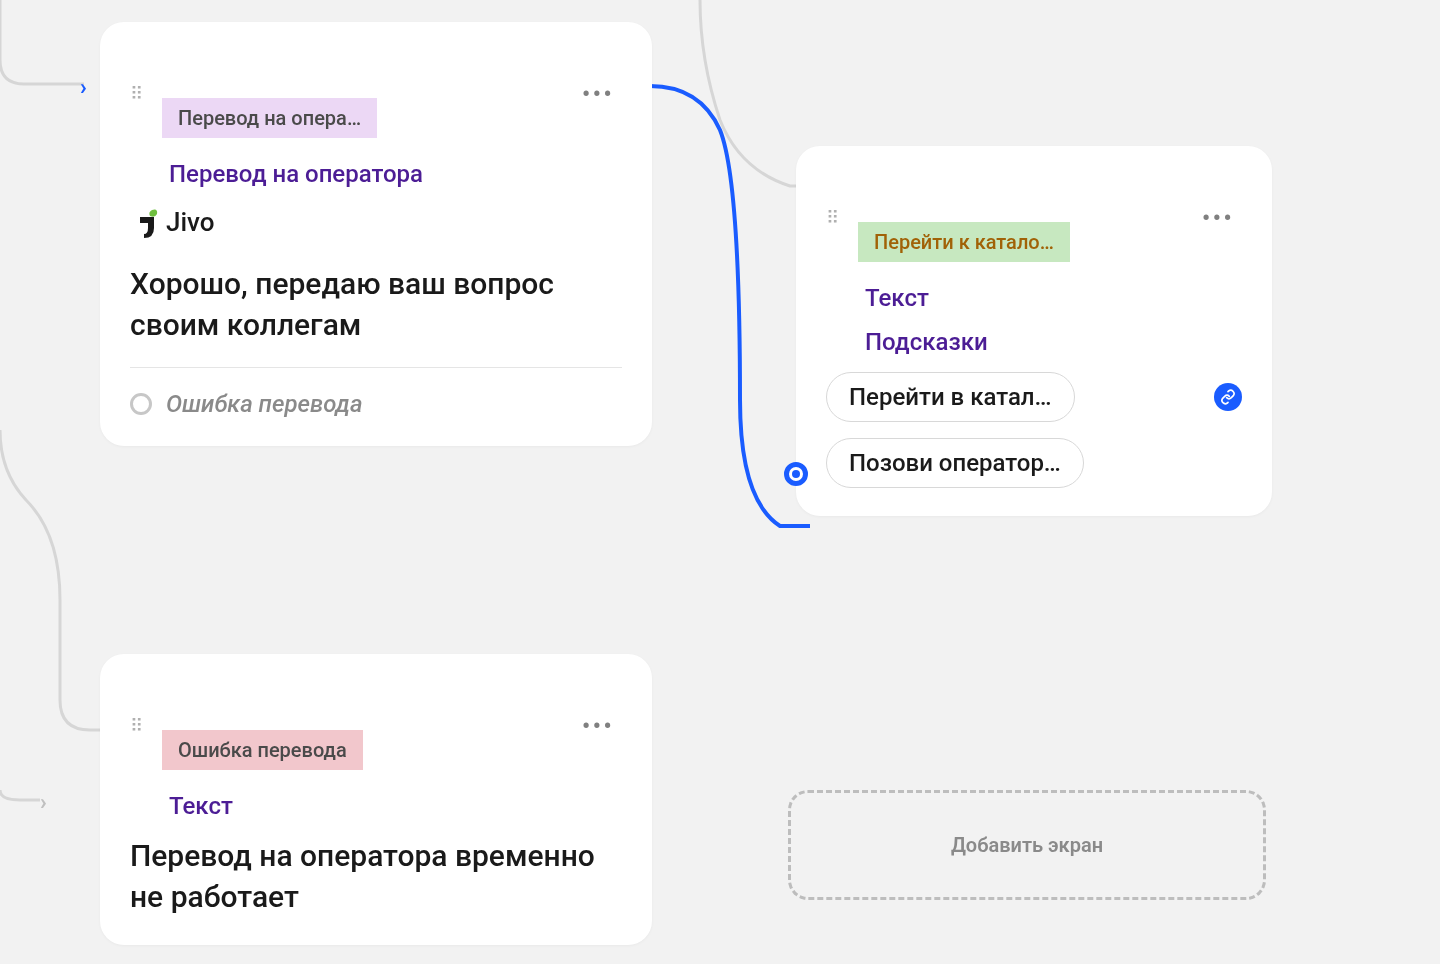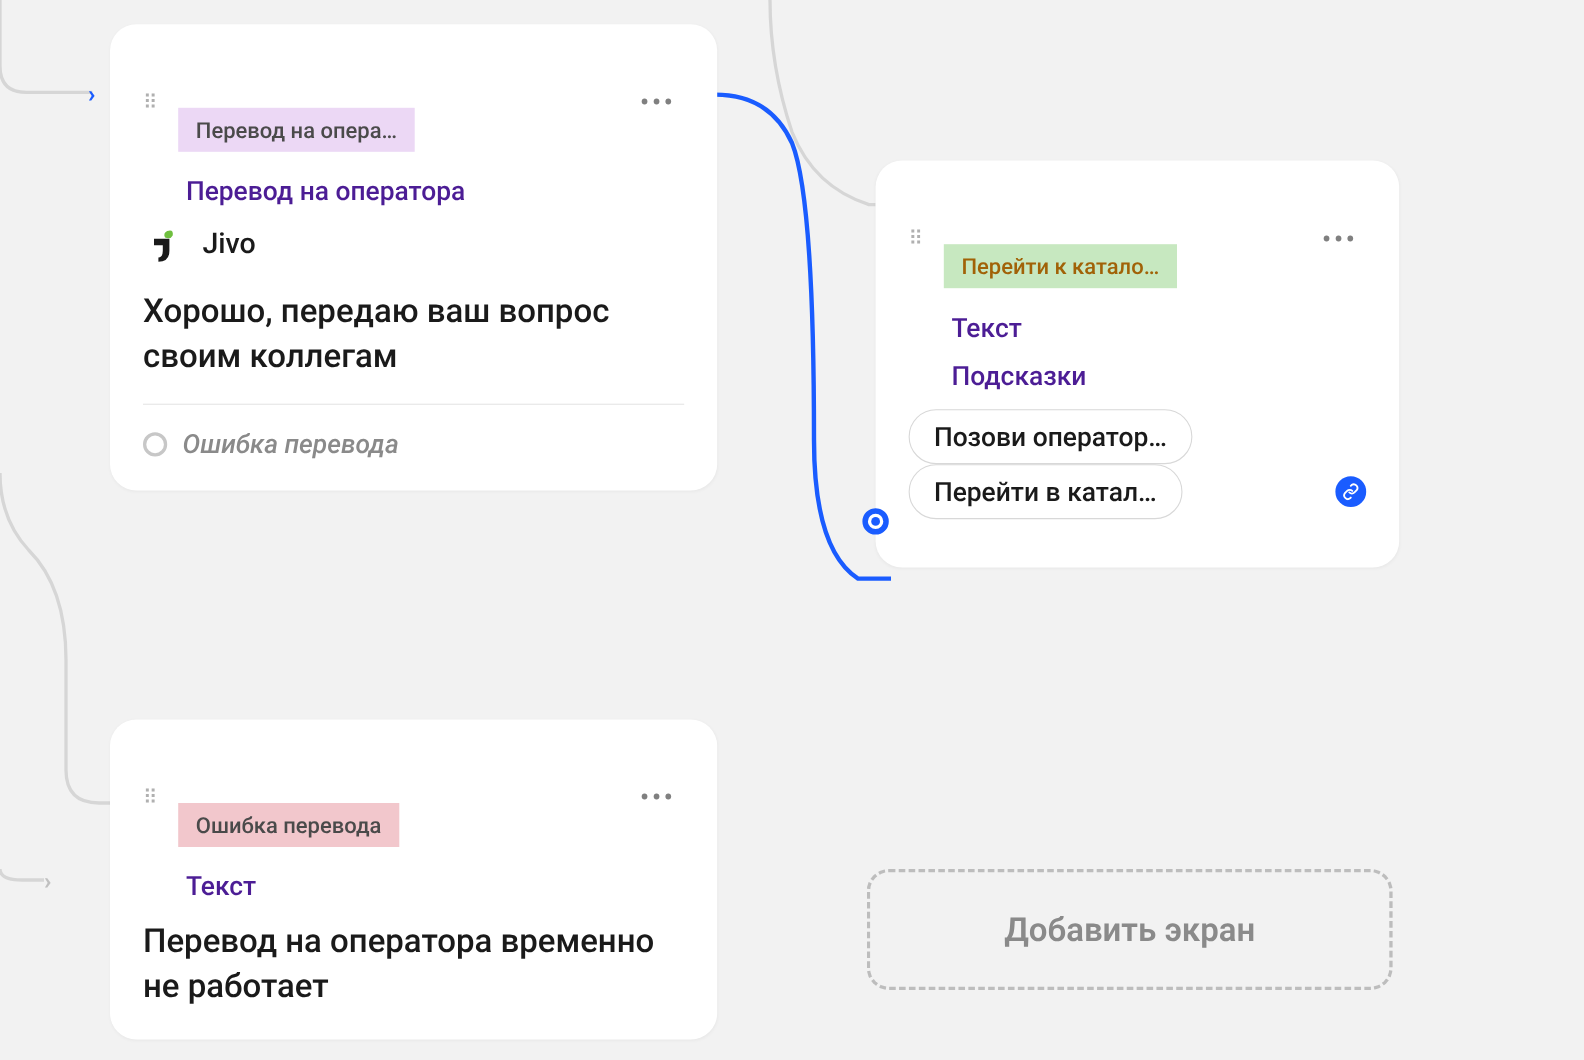--- a/index.html
+++ b/index.html
@@ -60,21 +60,20 @@
     .section-label {
       color: #4c1d95;
       font-size: 24px;
       font-weight: 500;
       margin-bottom: 16px;
       margin-left: 39px;
     }
     .integration-row {
       display: flex;
       align-items: center;
-      gap: 18px;
       margin-bottom: 24px;
     }
     .jivo-icon {
       width: 36px;
       height: 36px;
       position: relative;
       display: flex;
       align-items: center;
       justify-content: center;
     }
@@ -112,21 +111,21 @@
     .port-active::after {
       content: ""; position: absolute; top: 50%; left: 50%;
       transform: translate(-50%,-50%);
       width: 8px; height: 8px; border-radius: 50%; background: #1a5cff;
     }
     .add-screen {
       position: absolute;
       border: 3px dashed #bdbdbd;
       border-radius: 20px;
       display: flex; align-items: center; justify-content: center;
-      color: #8a8a8a; font-size: 30px; font-weight: 600;
+      color: #8a8a8a; font-size: 20px; font-weight: 600;
       background: transparent; cursor: pointer;
     }
     .entry-chevron {
       position: absolute;
       color: #1a5cff; font-size: 22px; font-weight: 800;
     }
     .entry-chevron-gray { color: #c0c0c0; }
     svg.connector { position: absolute; top: 0; left: 0; pointer-events: none; }
   </style>
 </head>
@@ -183,32 +182,32 @@
   </div>
 
   <div class="card" style="left:796px; top:146px; width:476px;">
     <div class="card-header">
       <span class="drag-handle">⠿</span>
       <span class="tag tag-green">Перейти к катало…</span>
       <span class="menu-dots">•••</span>
     </div>
     <div class="section-label">Текст</div>
     <div class="section-label">Подсказки</div>
-    <div class="chip-row" style="margin-bottom:0;">
-      <span class="chip">Позови оператор…</span>
-    </div>
     <div class="chip-row">
       <span class="chip">Перейти в катал…</span>
       <span class="link-badge">
         <svg viewBox="0 0 24 24" fill="none" stroke-width="2.5" stroke-linecap="round">
           <path d="M10 13a5 5 0 0 0 7 0l3-3a5 5 0 0 0-7-7l-1 1"></path>
           <path d="M14 11a5 5 0 0 0-7 0l-3 3a5 5 0 0 0 7 7l1-1"></path>
         </svg>
       </span>
     </div>
+    <div class="chip-row" style="margin-bottom:0;">
+      <span class="chip">Позови оператор…</span>
+    </div>
     <span class="port-active" style="left:-12px; bottom:30px;"></span>
   </div>
 
   <div class="add-screen" style="left:788px; top:790px; width:478px; height:110px;">
     <span>Добавить экран</span>
   </div>
 
 </div>
 
 </body></html>

